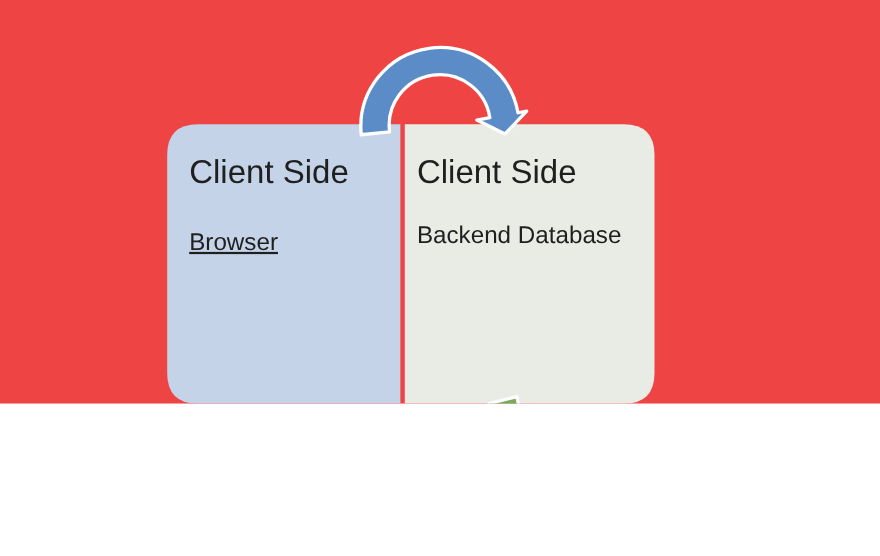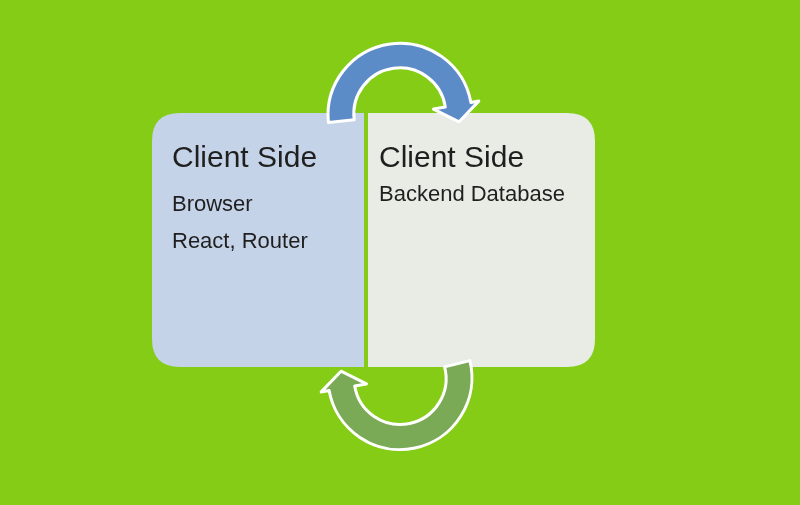--- a/index.html
+++ b/index.html
@@ -1,20 +1,20 @@
 <!DOCTYPE html>
 <html><head>
 <meta charset="utf-8">
 <style>
   html, body { margin: 0; padding: 0; background: #ffffff; }
   .canvas {
     position: relative;
     width: 800px;
-    height: 505px;
-    background: #84cc16;
+    height: 367px;
+    background: #ef4444;
     overflow: hidden;
     font-family: "Liberation Sans", sans-serif;
   }
   .shapes-layer {
     position: absolute;
     top: 0; left: 0;
   }
   .panel-text {
     position: absolute;
     color: #1f1f1f;
@@ -23,23 +23,23 @@
     font-size: 30px;
     line-height: 36px;
     white-space: nowrap;
   }
   .panel-items {
     font-size: 22px;
     line-height: 37px;
     white-space: nowrap;
   }
   .client-text { left: 172px; top: 139px; }
-  .client-text .panel-items { margin-top: 10px; }
+  .client-text .panel-items { margin-top: 26px; text-decoration: underline; }
   .server-text { left: 379px; top: 139px; }
-  .server-text .panel-items { }
+  .server-text .panel-items { margin-top: 20px; }
 </style>
 </head>
 <body>
 
 <div class="canvas">
 
   <svg class="shapes-layer" width="800" height="505" viewBox="0 0 800 505">
 
     <path d="M 364 113 L 180 113 Q 152 113 152 141 L 152 339 Q 152 367 180 367 L 364 367 Z" fill="#c5d3e8"></path>
 
@@ -61,21 +61,20 @@
              L 366.5 383.9
              L 354.7 386
              A 46 46 0 1 0 444.6 366.9
              Z" fill="#7aaa56" stroke="#ffffff" stroke-width="3" stroke-linejoin="round"></path>
   </svg>
 
   <div class="panel-text client-text">
     <div class="panel-title">Client Side</div>
     <div class="panel-items">
       <div>Browser</div>
-      <div>React, Router</div>
     </div>
   </div>
 
   <div class="panel-text server-text">
     <div class="panel-title">Client Side</div>
     <div class="panel-items">
       <div>Backend Database</div>
     </div>
   </div>
 

